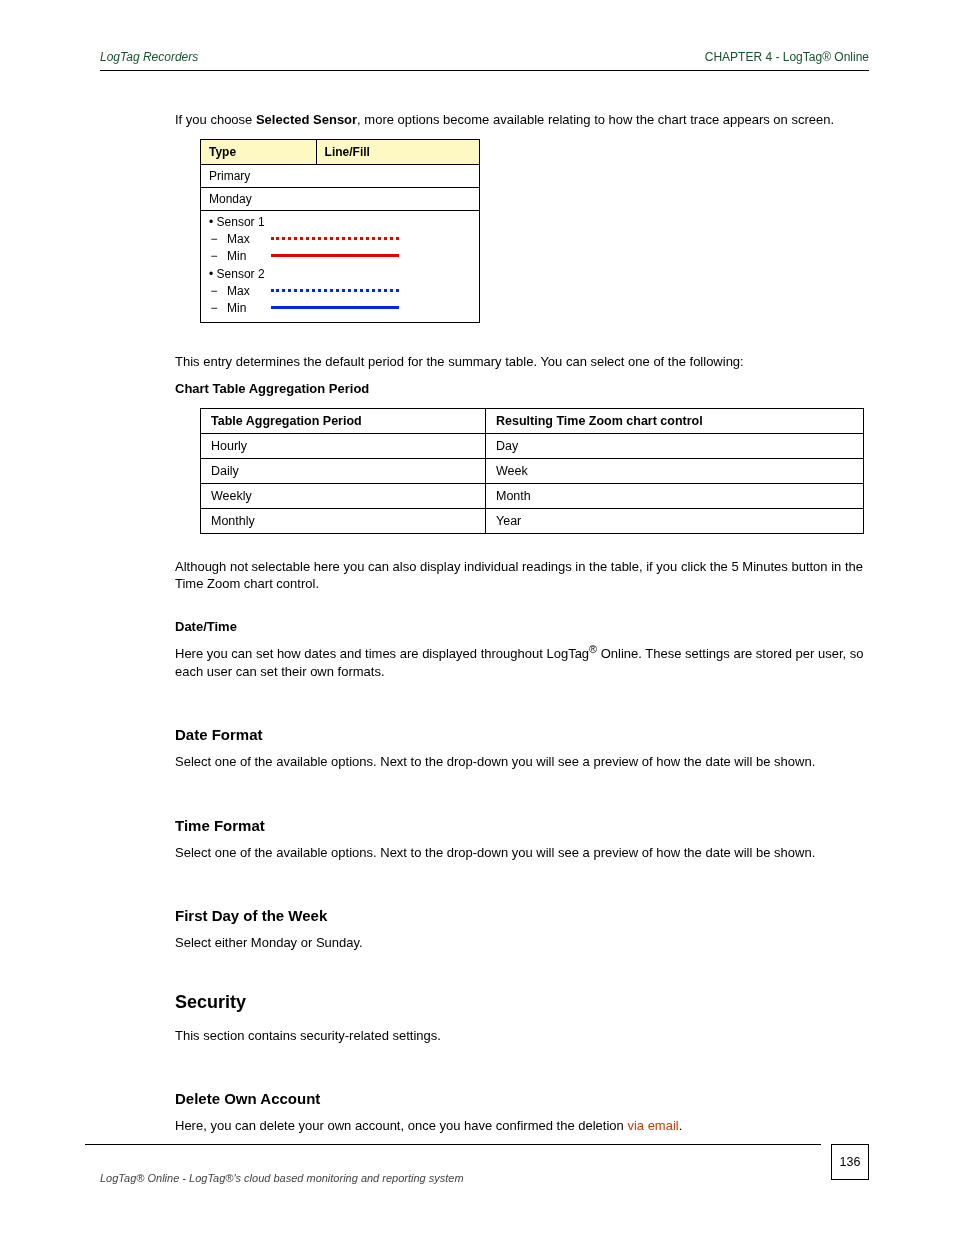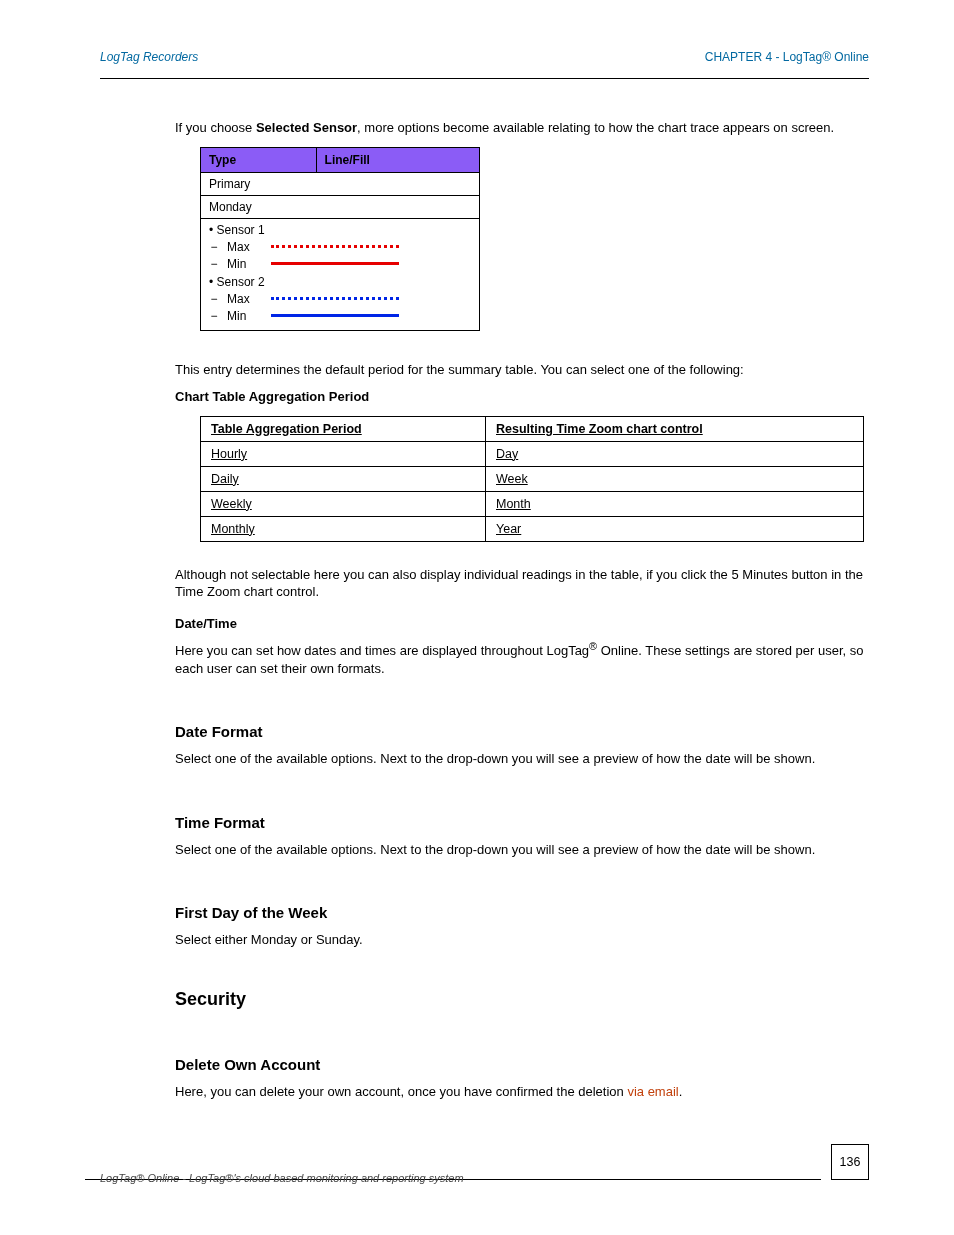--- a/index.html
+++ b/index.html
@@ -12,42 +12,42 @@
     color: #000;
     position: relative;
   }
   .page {
     padding: 50px 85px 0 100px;
   }
   .header {
     display: flex;
     justify-content: space-between;
     font-size: 12px;
-    color: #0369a1;
-    padding-bottom: 14px;
+    color: #14532d;
+    padding-bottom: 6px;
     border-bottom: 1px solid #000;
     margin-bottom: 40px;
   }
   .header-left { font-style: italic; }
   .para {
     margin-bottom: 10px;
     line-height: 1.35;
   }
   .indent { margin-left: 75px; }
 
   
   .linefill-table {
     border: 1.2px solid #000;
     border-collapse: collapse;
     width: 280px;
     margin: 6px 0 30px 100px;
     font-size: 12px;
   }
   .linefill-table th {
-    background: #8b5cf6;
+    background: #fef9c3;
     font-weight: bold;
     border: 1.2px solid #000;
     padding: 5px 8px;
     text-align: left;
   }
   .linefill-table td {
     border: 1.2px solid #000;
     padding: 4px 8px;
     text-align: left;
     vertical-align: middle;
@@ -68,33 +68,32 @@
   .line-red-solid { border-top: 3px solid #e60000; }
   .line-blue-dot { border-top: 3px dotted #0025e6; }
   .line-blue-solid { border-top: 3px solid #0025e6; }
 
   
   .cmd-table {
     border-collapse: collapse;
     width: 664px;
     margin: 8px 0 24px 100px;
     font-size: 12.5px;
-    text-decoration: underline;
   }
   .cmd-table th, .cmd-table td {
     border: 1.2px solid #000;
     padding: 5px 10px;
     text-align: left;
   }
   .cmd-table th { font-weight: bold; }
 
   .h4 {
     font-weight: bold;
     font-size: 13px;
-    margin-top: 15px;
+    margin-top: 26px;
     margin-bottom: 8px;
   }
   .h3 {
     font-weight: bold;
     font-size: 15px;
     margin-top: 46px;
     margin-bottom: 10px;
   }
   .h2 {
     font-weight: bold;
@@ -103,21 +102,21 @@
     margin-bottom: 14px;
   }
 
   
   .footer {
     position: absolute;
     left: 85px;
     right: 85px;
     bottom: 55px;
     display: flex;
-    align-items: flex-end;
+    align-items: flex-start;
   }
   .footer-line {
     flex: 1;
     border-top: 1px solid #000;
     margin-right: 10px;
   }
   .page-box {
     border: 1px solid #000;
     width: 38px;
     height: 36px;
@@ -228,20 +227,21 @@
   <div class="h3 indent">Date Format</div>
   <p class="para indent">Select one of the available options. Next to the drop-down you will see a preview of how the date will be shown.</p>
 
   <div class="h3 indent">Time Format</div>
   <p class="para indent">Select one of the available options. Next to the drop-down you will see a preview of how the date will be shown.</p>
 
   <div class="h3 indent">First Day of the Week</div>
   <p class="para indent">Select either Monday or Sunday.</p>
 
   <div class="h2 indent">Security</div>
+  <p class="para indent">This section contains security-related settings.</p>
 
   <div class="h3 indent">Delete Own Account</div>
   <p class="para indent">
     <span>Here, you can delete your own account, once you have confirmed the deletion </span><span style="color:#c2410c;">via email</span>.
   </p>
 </div>
 
 <div class="footer">
   <div class="footer-line"></div>
   <div class="page-box">136</div>

